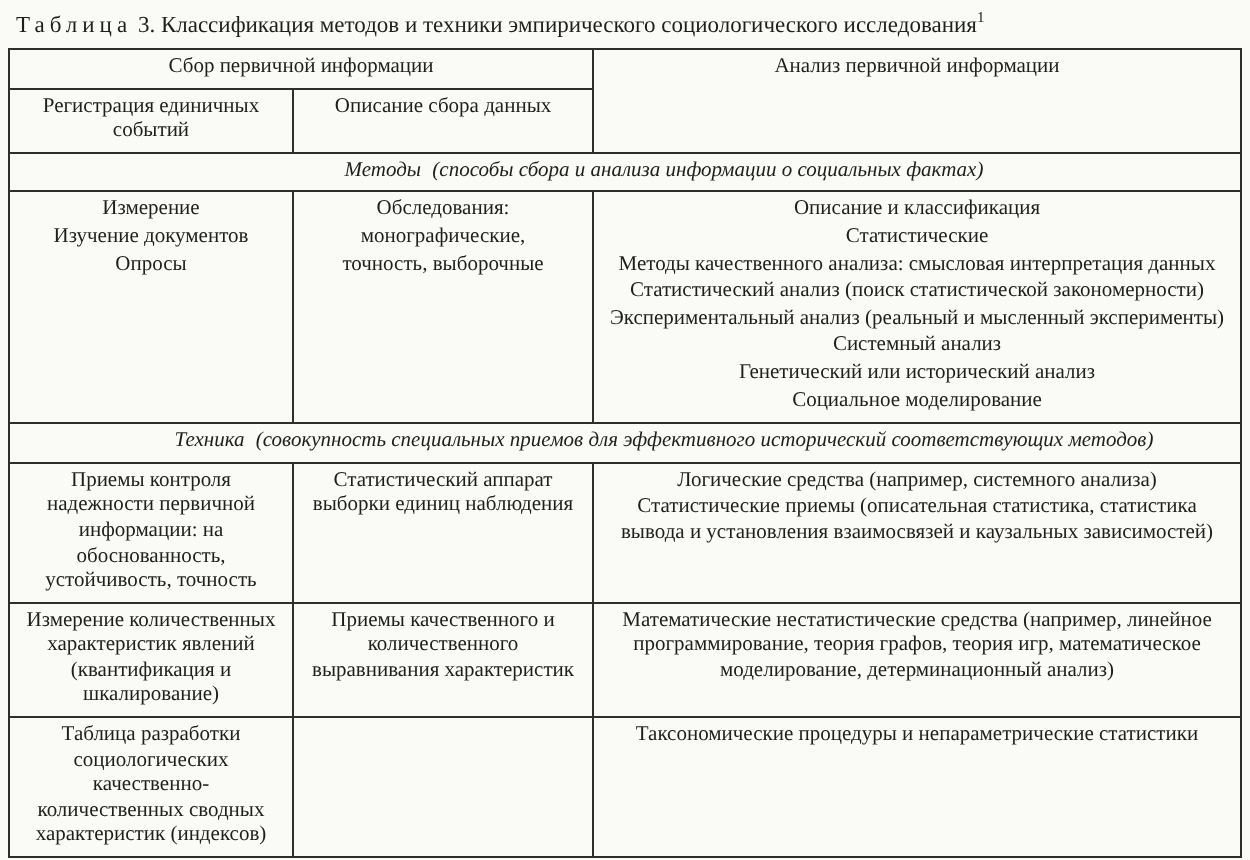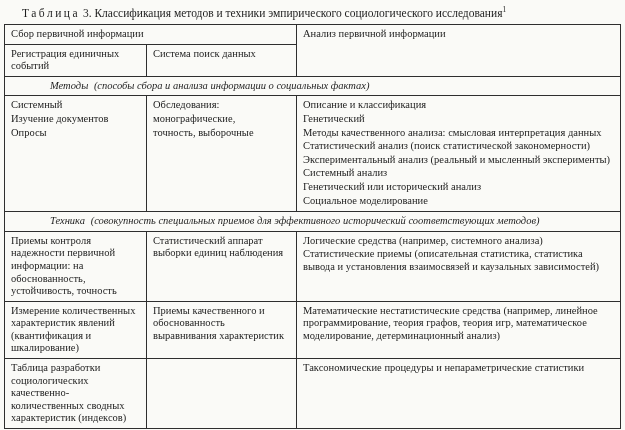--- a/index.html
+++ b/index.html
@@ -8,40 +8,40 @@
     width: 625px; height: 430px;
     background: #fafaf7;
     color: #1e1e1e;
     font-family: "Liberation Serif", "DejaVu Serif", serif;
     overflow: hidden;
   }
   .page { padding: 7px 4px 0 4px; }
 
   .title {
     font-size: 11.5px;
-    margin: 0 2px 5px 18px;
+    margin: 0 2px 5px 4px;
     white-space: nowrap;
   }
   .title .spaced { letter-spacing: 2.5px; }
   sup { font-size: 7.5px; vertical-align: super; line-height: 0; }
 
   table.main {
     width: 617px;
     border-collapse: collapse;
     border: 1px solid #2e2e2e;
     table-layout: fixed;
   }
   table.main th, table.main td {
     border: 1px solid #2e2e2e;
     font-weight: normal;
     font-size: 10.5px;
     line-height: 1.2;
     padding: 3px 6px;
     vertical-align: top;
-    text-align: left;
+    text-align: center;
   }
   th.hdr { text-align: center; vertical-align: middle; padding: 2px 4px; }
   td.band {
     font-style: italic;
     text-align: center;
     padding: 2px 4px;
   }
   td.band .term { margin-right: 3px; margin-left: 39px; }
   
   td.side { border-top: none; border-bottom: none; margin-left: 34px; }
@@ -64,44 +64,44 @@
       <col style="width:150px">
       <col>
     </colgroup>
     <tbody>
       <tr>
         <th class="hdr" colspan="2">Сбор первичной информации</th>
         <th class="hdr" rowspan="2">Анализ первичной информации</th>
       </tr>
       <tr>
         <th class="hdr">Регистрация единичных событий</th>
-        <th class="hdr">Система поиск данных</th>
+        <th class="hdr">Описание сбора данных</th>
       </tr>
 
       <tr>
         <td class="band" colspan="3">
           <span class="term">Методы</span>
           <span>(способы сбора и анализа информации о социальных фактах)</span>
         </td>
       </tr>
 
       <tr>
         <td>
-          <div class="item">Системный</div>
+          <div class="item">Измерение</div>
           <div class="item">Изучение документов</div>
           <div class="item">Опросы</div>
         </td>
         <td>
           <div class="item">Обследования:</div>
           <div class="item">монографические,</div>
           <div class="item">точность, выборочные</div>
         </td>
         <td>
           <div class="item">Описание и классификация</div>
-          <div class="item">Генетический</div>
+          <div class="item">Статистические</div>
           <div class="item">Методы качественного анализа: смысловая интерпретация данных</div>
           <div class="item">Статистический анализ (поиск статистической закономерности)</div>
           <div class="item">Экспериментальный анализ (реальный и мысленный эксперименты)</div>
           <div class="item">Системный анализ</div>
           <div class="item">Генетический или исторический анализ</div>
           <div class="item">Социальное моделирование</div>
         </td>
       </tr>
 
       <tr>
@@ -115,21 +115,21 @@
         <td class="side">Приемы контроля надежности первичной информации: на обоснованность, устойчивость, точность</td>
         <td class="side">Статистический аппарат выборки единиц наблюдения</td>
         <td>
           <div class="item">Логические средства (например, системного анализа)</div>
           <div class="item">Статистические приемы (описательная статистика, статистика вывода и установления взаимосвязей и каузальных зависимостей)</div>
         </td>
       </tr>
 
       <tr>
         <td class="side">Измерение количественных характеристик явлений (квантификация и шкалирование)</td>
-        <td class="side">Приемы качественного и обоснованность выравнивания характеристик</td>
+        <td class="side">Приемы качественного и количественного выравнивания характеристик</td>
         <td>
           <div class="item">Математические нестатистические средства (например, линейное программирование, теория графов, теория игр, математическое моделирование, детерминационный анализ)</div>
         </td>
       </tr>
 
       <tr>
         <td class="side">Таблица разработки социологических качественно-количественных сводных характеристик (индексов)</td>
         <td class="side"></td>
         <td>
           <div class="item">Таксономические процедуры и непараметрические статистики</div>

